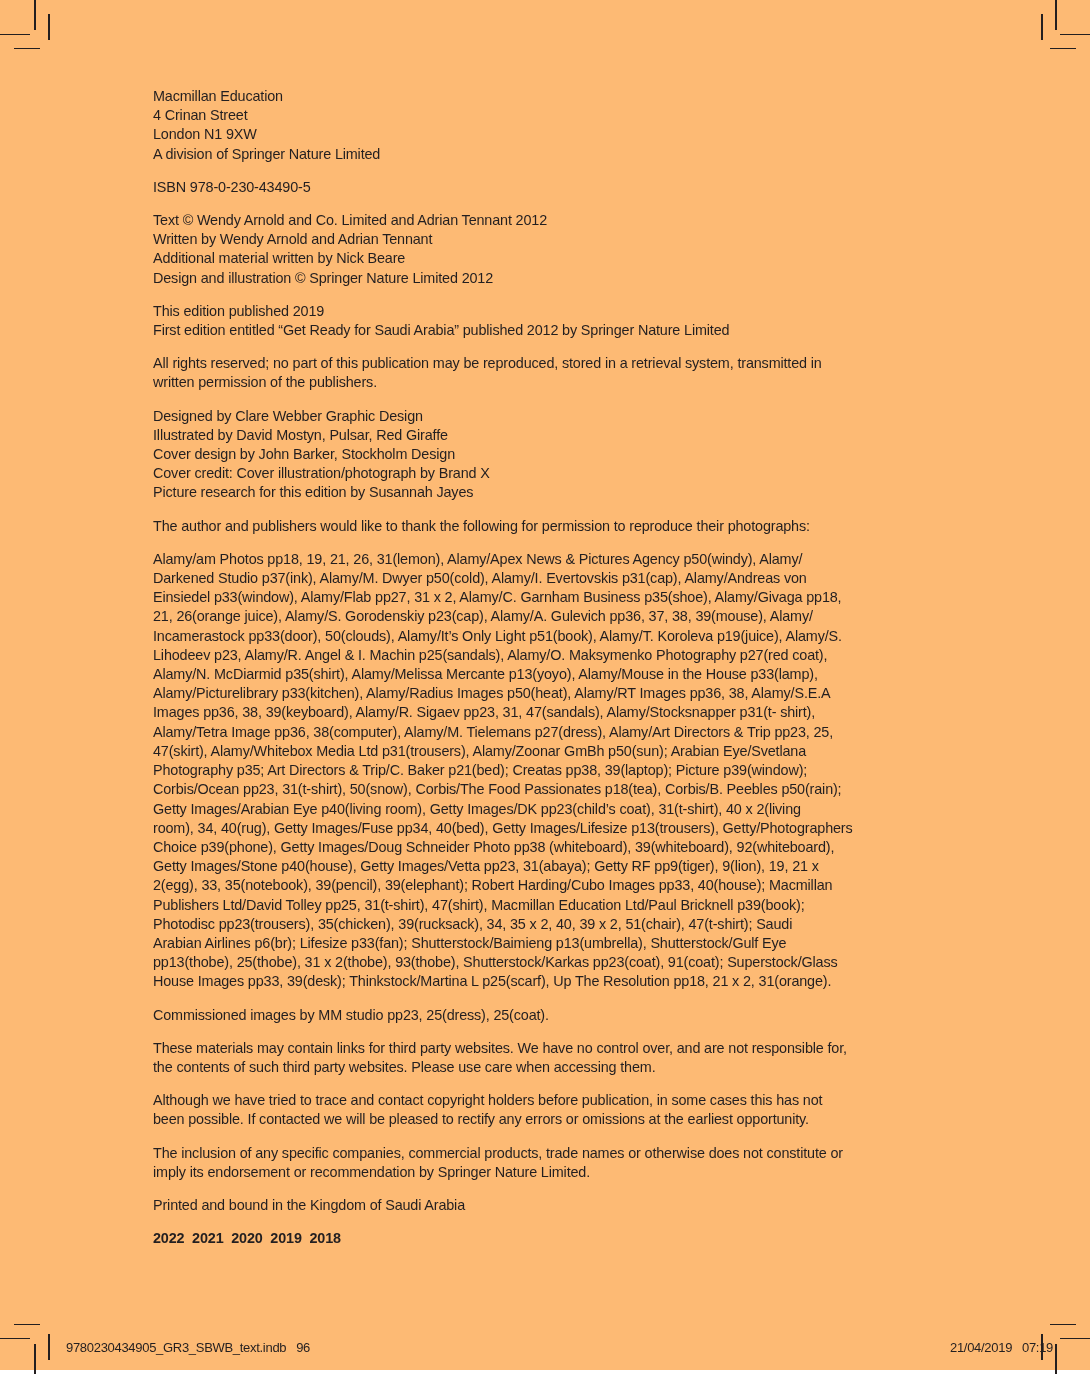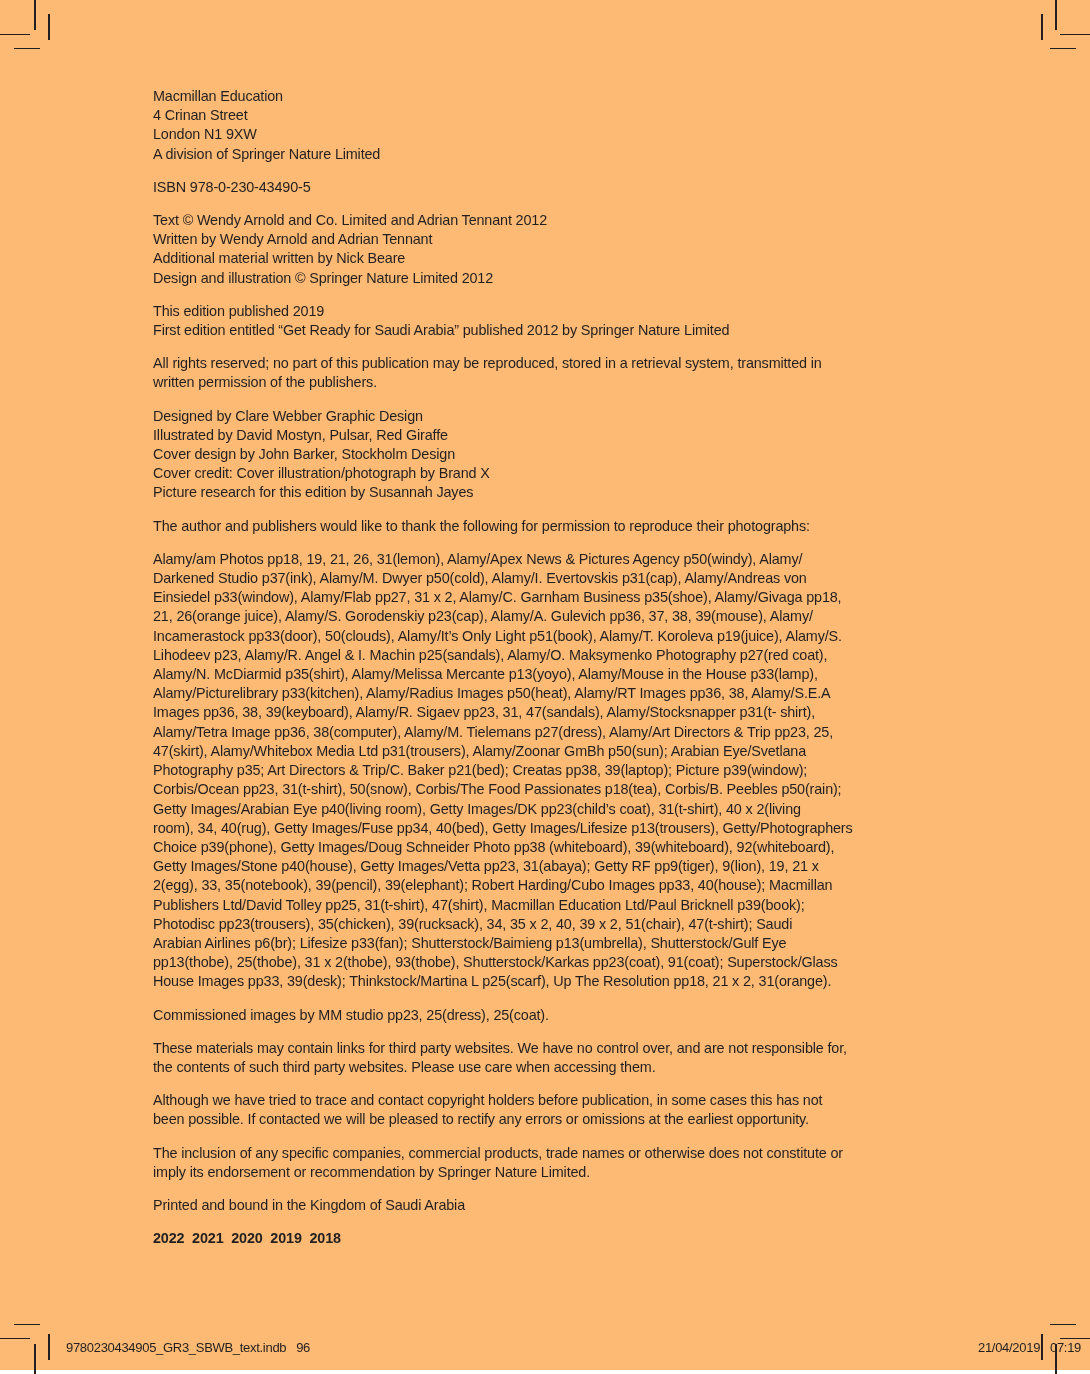--- a/index.html
+++ b/index.html
@@ -137,14 +137,14 @@
     <div class="block">
       <span class="line">Printed and bound in the Kingdom of Saudi Arabia</span>
     </div>
 
     <div class="block">
       <span class="line years">2022  2021  2020  2019  2018</span>
     </div>
   </div>
 
   <div class="slug" style="left:66px;">9780230434905_GR3_SBWB_text.indb   96</div>
-  <div class="slug" style="left:978px;">21/04/2019   07:19</div>
+  <div class="slug" style="left:950px;">21/04/2019   07:19</div>
 </div>
 
 </body></html>

